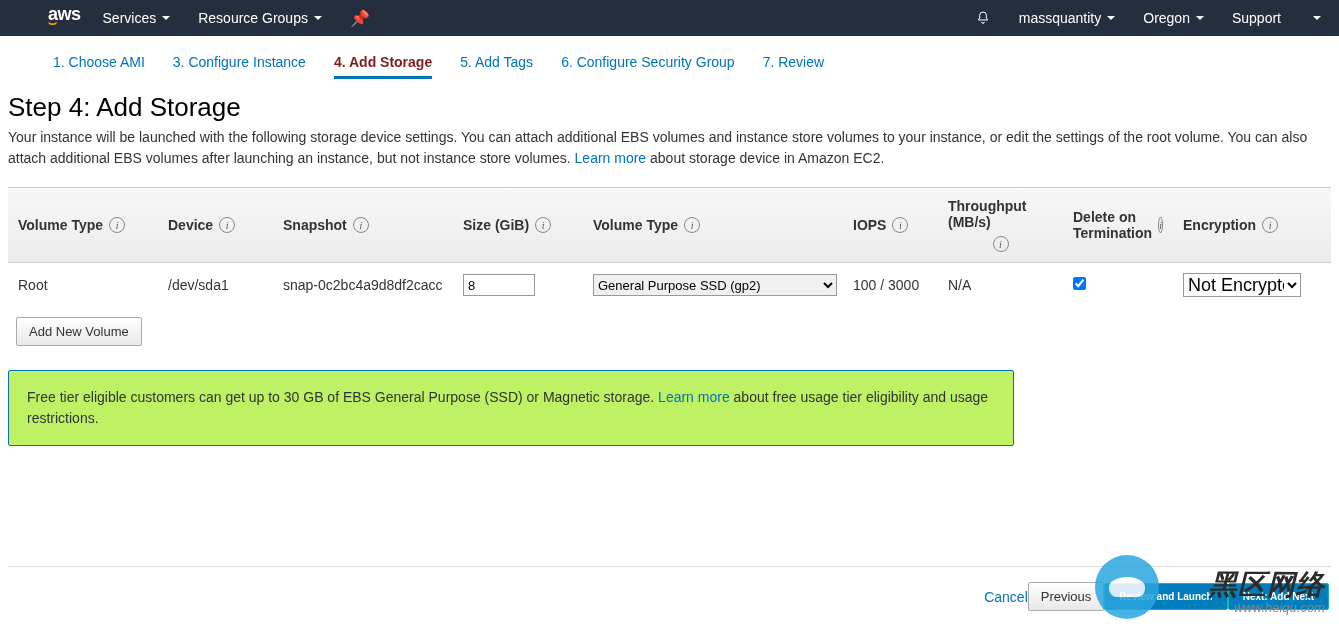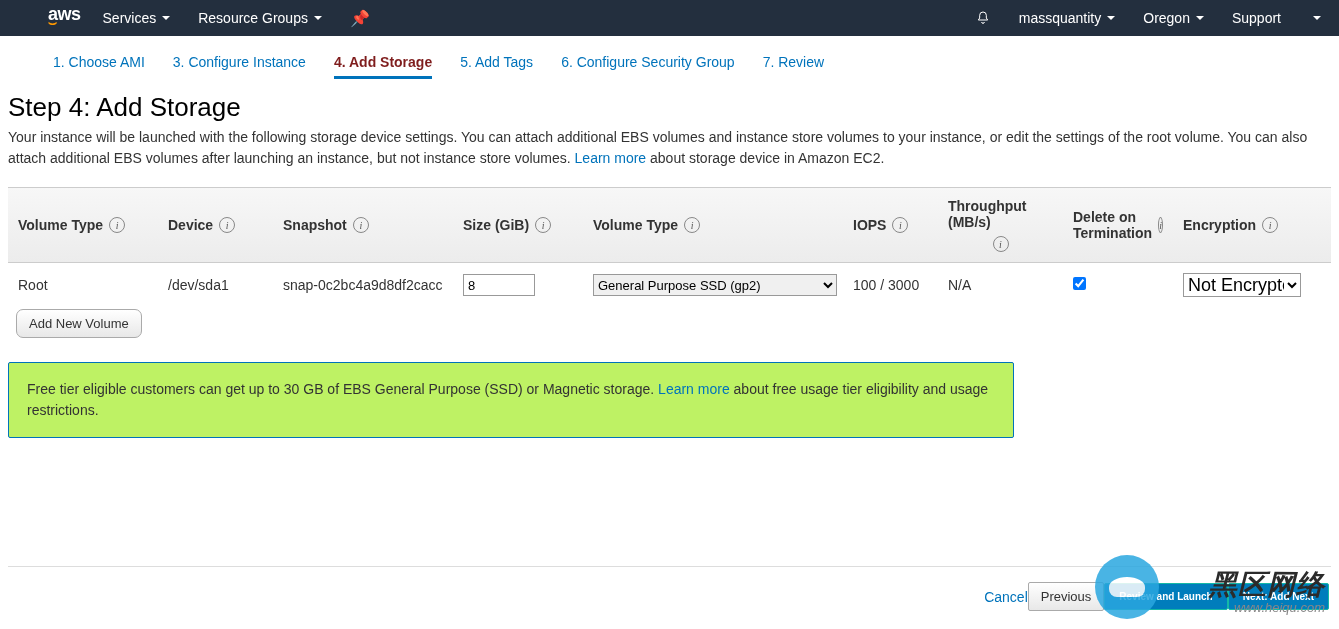--- a/index.html
+++ b/index.html
@@ -43,21 +43,21 @@
 .col-del { width: 110px; }
 .col-enc { width: 130px; }
 .trow { display:flex; padding: 10px 0; align-items:center; font-size:14px; color:#333; }
 .td { padding: 0 10px; }
 input.size-input { width: 72px; height:22px; border:1px solid #999; padding:2px 4px; font-size:13px; }
 select.vt-sel { width: 244px; height:22px; border:1px solid #999; background:#f0f0f0; font-size:13px; }
 select.enc-sel { width: 118px; height:24px; border:1px solid #999; background:#fff; font-size:18px; padding:0; }
 input[type=checkbox] { width:13px; height:13px; }
 
 .btn { background: linear-gradient(#fff,#e8e8e8); border:1px solid #aaa; color:#333; padding: 6px 12px; font-size:13px; cursor:pointer; border-radius:2px; }
-.add-vol { margin: 2px 0 0 8px; display:inline-block;border-radius:7px; }
+.add-vol { margin: 10px 0 0 8px; display:inline-block; }
 
 .notice { margin: 24px 8px 0 0; border:1px solid #0073bb; background:#bef264; padding: 16px 18px; font-size:14px; color:#333; border-radius:2px; line-height:1.5; }
 
 
 .footer { position:absolute; bottom: 18px; right: 10px; display:flex; align-items:center; }
 .footer-divider { position:absolute; bottom: 62px; left:8px; right:8px; border-top:1px solid #ddd; }
 .btn-cancel { color:#0073bb; background:none; border:none; font-size:14px; cursor:pointer; }
 .btn-prim { background:#007dbc; border:1px solid #14b8a6; color:#fff; padding:7px 14px; font-size:10px; font-weight:700; cursor:pointer; border-radius:2px; }
 
 

